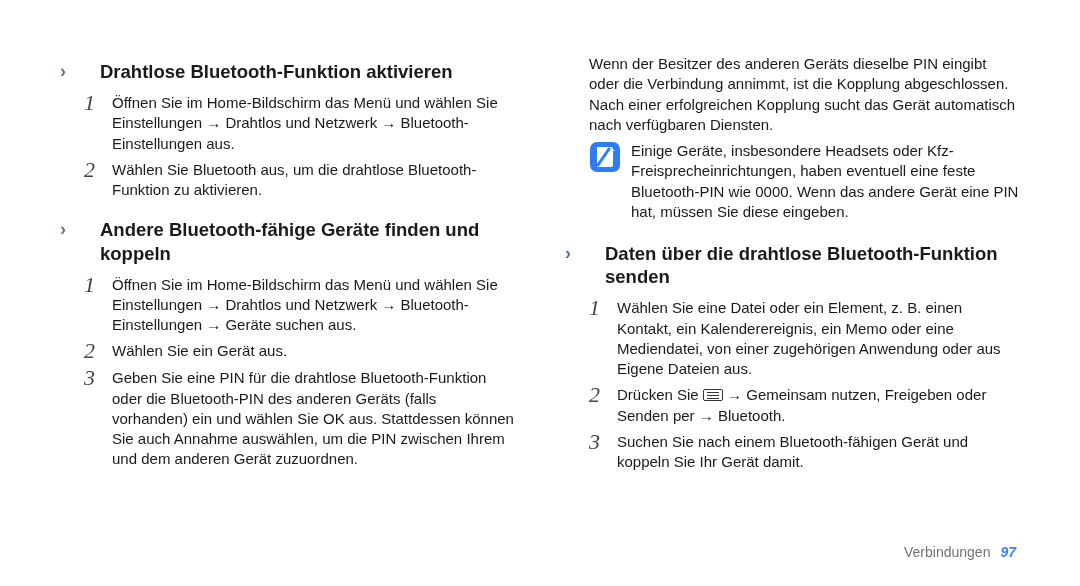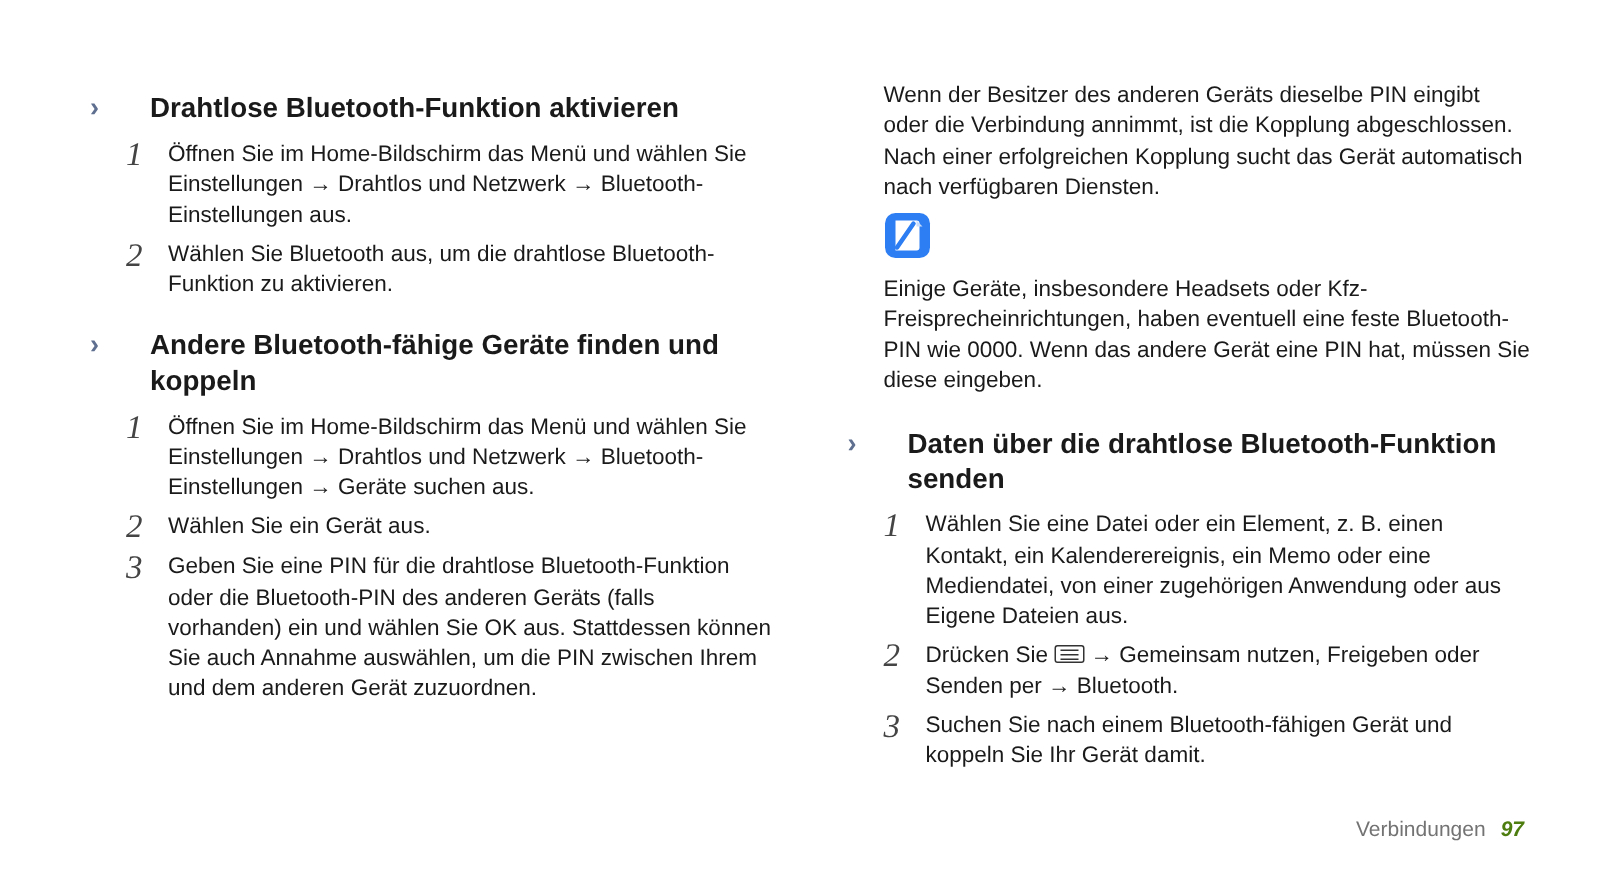--- a/index.html
+++ b/index.html
@@ -61,21 +61,20 @@
   .step-body {
     flex: 1;
   }
   .bold { font-weight: 400; }
   .note-row {
     display: flex;
     align-items: flex-start;
     gap: 10px;
     margin-top: 2px;
     margin-left: 24px;
-    flex-direction: column;
   }
   .note-icon {
     width: 32px;
     height: 32px;
     flex-shrink: 0;
   }
   .continuation {
     margin-left: 24px;
     margin-bottom: 6px;
   }
@@ -85,21 +84,21 @@
     bottom: 26px;
     font-size: 14px;
     display: flex;
     align-items: baseline;
     gap: 10px;
   }
   .footer-label {
     color: #737373;
   }
   .footer-page {
-    color: #4d7c0f;
+    color: #3b82f6;
     font-style: italic;
     font-weight: 600;
   }
   .menu-key {
     display: inline-block;
     width: 20px; height: 12px;
     border: 1.3px solid #333;
     border-radius: 2px;
     vertical-align: middle;
     position: relative;

